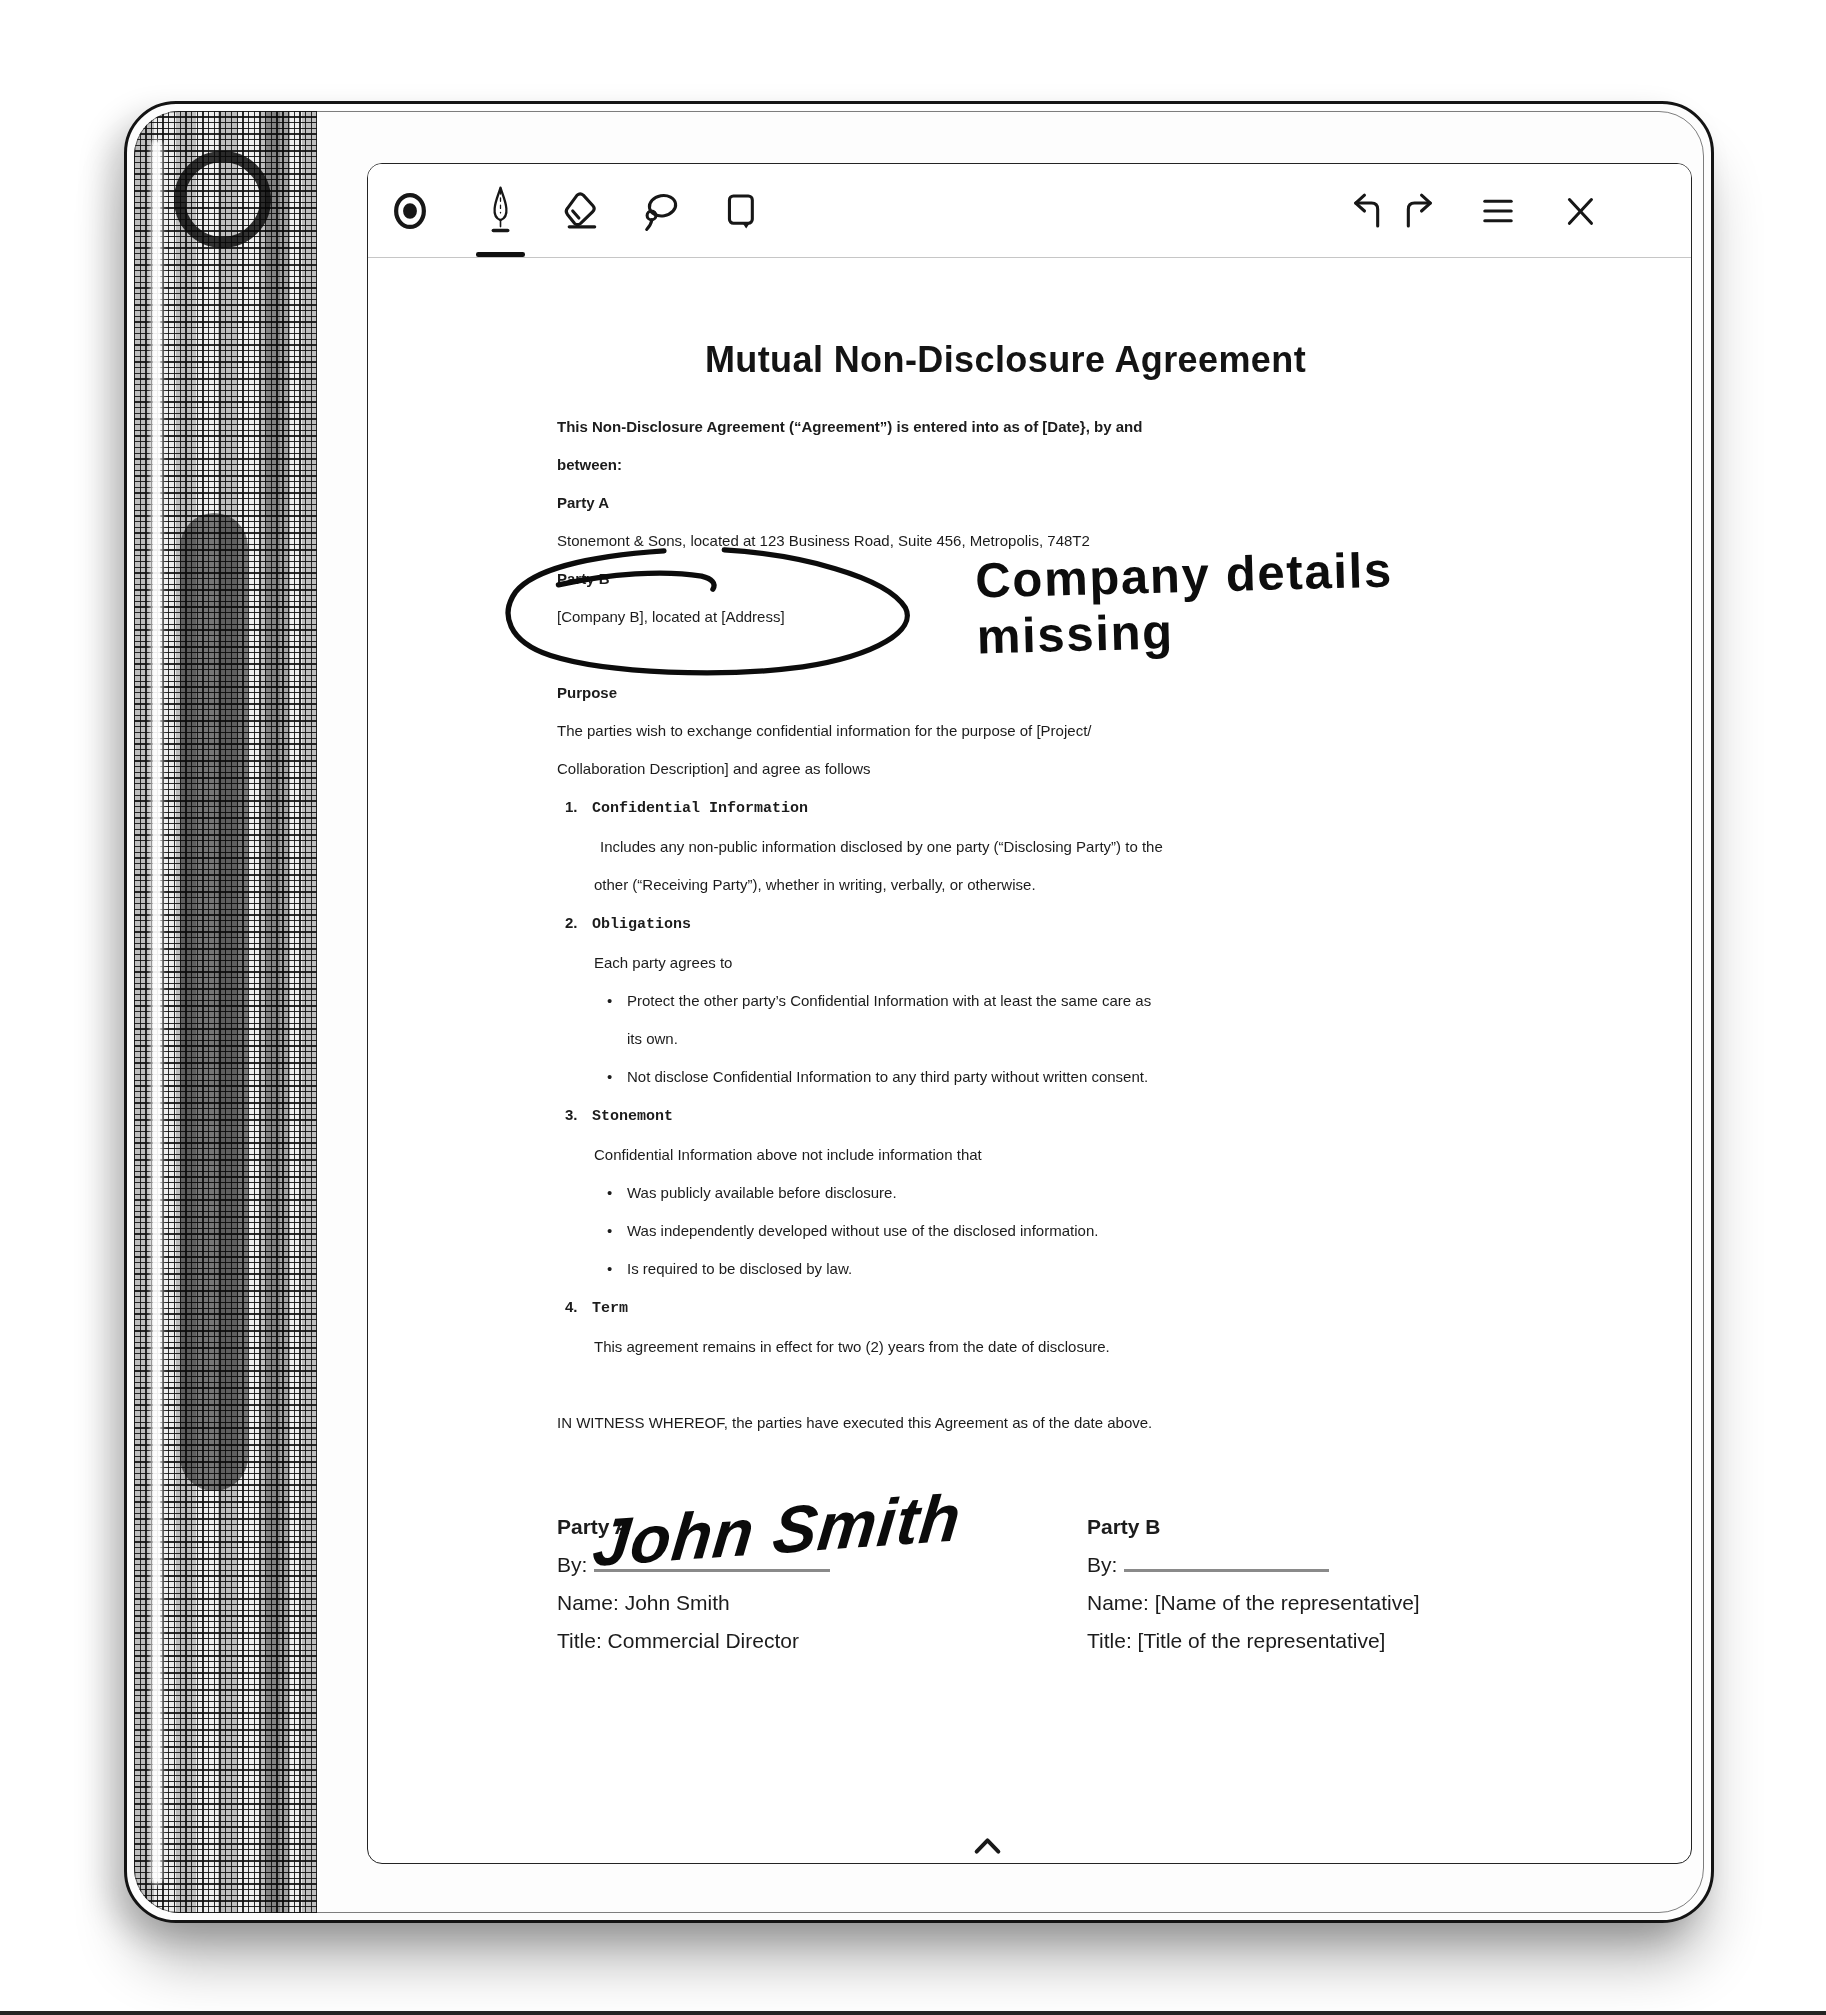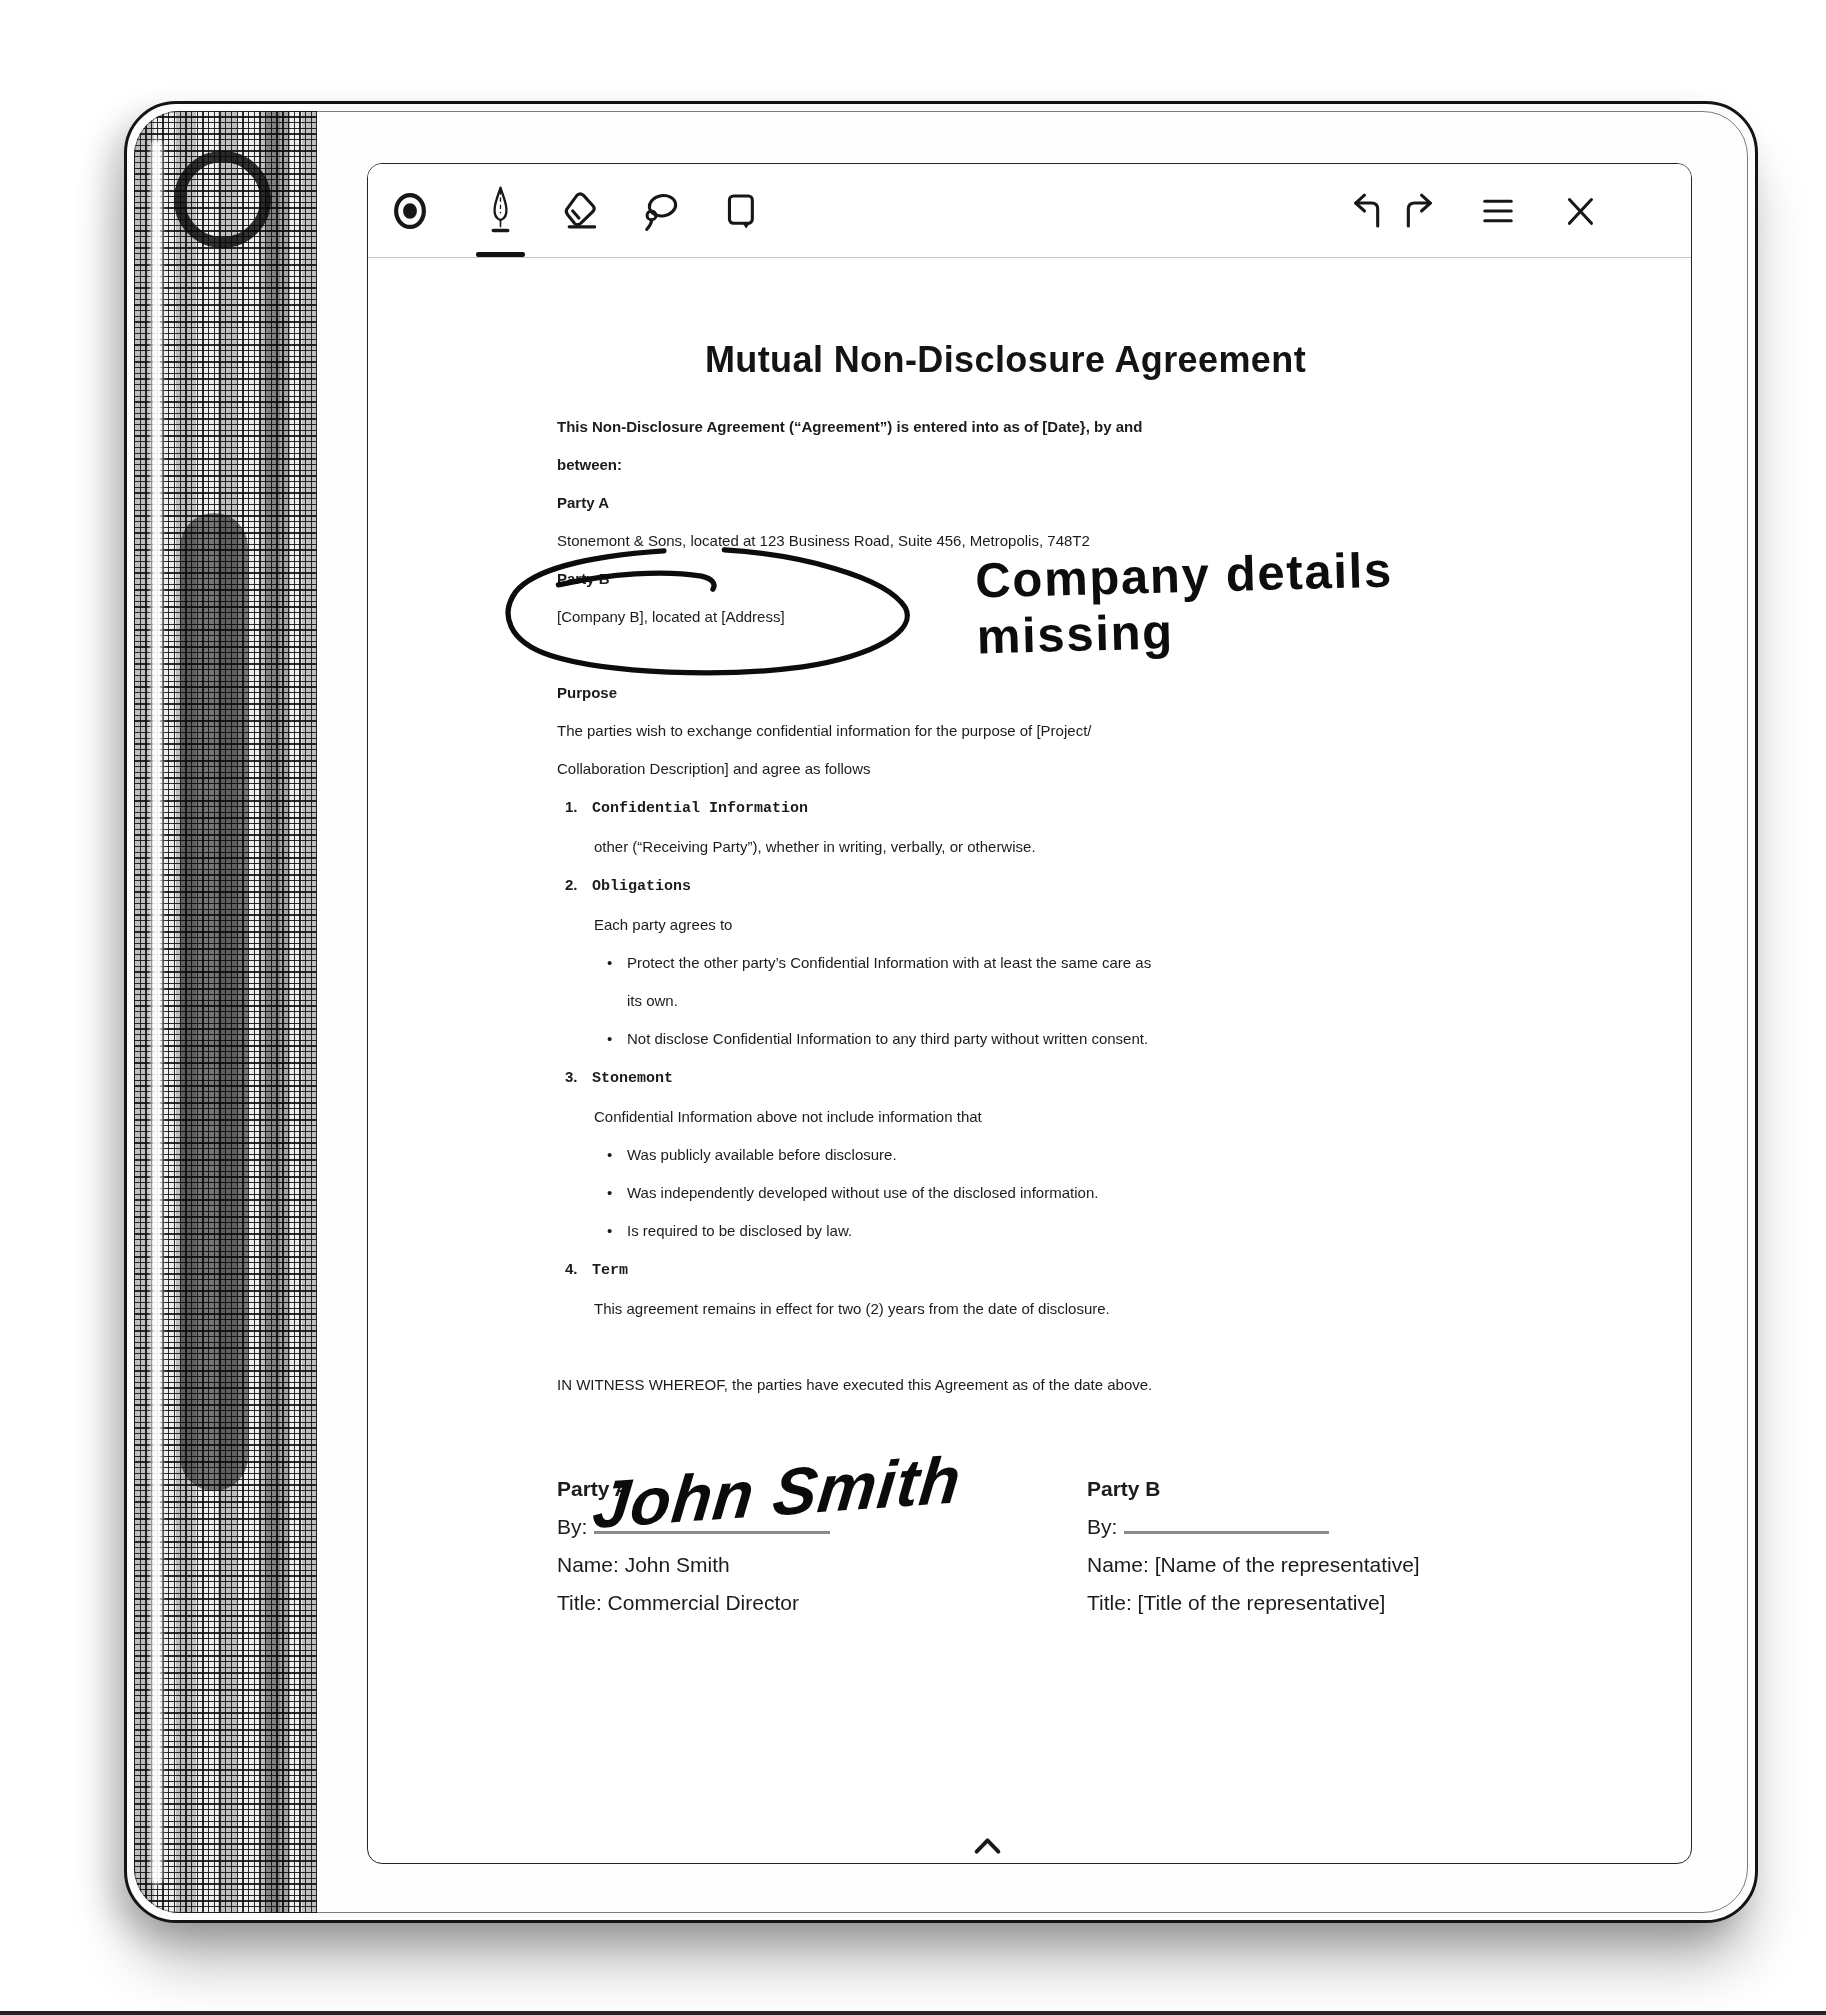--- a/index.html
+++ b/index.html
@@ -1,21 +1,21 @@
 <!DOCTYPE html>
 <html style="font-size:7px"><head>
 <meta charset="utf-8">
 <style>
   html,body{margin:0;padding:0;background:#ffffff;}
   .stage{position:relative;width:1826px;height:2015px;background:#ffffff;overflow:hidden;
          font-family:"Liberation Sans", sans-serif;color:#1c1c1c;}
   
   .device{position:absolute;left:124px;top:101px;width:1584px;height:1816px;background:#fdfdfd;
           border:3.1px solid #141414;border-radius:52px;
-          box-shadow:-15.7px 13px 31px rgba(0,0,0,0.18), 0 48px 61px -13px rgba(0,0,0,0.32);padding-left:44px;}
+          box-shadow:-15.7px 13px 31px rgba(0,0,0,0.18), 0 48px 61px -13px rgba(0,0,0,0.32);}
   .device::after{content:"";position:absolute;inset:7px;border:1.3px solid rgba(20,20,20,0.55);
           border-radius:45px;pointer-events:none;}
   
   .spine{position:absolute;left:7px;top:7px;bottom:7px;width:183px;
          border-radius:45px 0 0 45px;overflow:hidden;
          background:
            repeating-linear-gradient(0deg, rgba(15,15,15,0.88) 0 1.3px, rgba(0,0,0,0) 1.3px 5.7px),
            repeating-linear-gradient(90deg, rgba(15,15,15,0.88) 0 1.3px, rgba(0,0,0,0) 1.3px 5.7px),
            repeating-linear-gradient(90deg, rgba(0,0,0,0.22) 0 20px, rgba(0,0,0,0.02) 20px 42px),
            #f3f3f3;}
@@ -165,20 +165,21 @@
         <div class="p bold">Party B</div>
         <div class="p">[Company B], located at [Address]</div>
 
         <div class="spacer"></div>
 
         <div class="p bold">Purpose</div>
         <div class="p">The parties wish to exchange confidential information for the purpose of [Project/</div>
         <div class="p">Collaboration Description] and agree as follows</div>
 
         <div class="p pl-num"><span class="num">1.</span><span class="h">Confidential Information</span></div>
+        <div class="p pl-body1">Includes any non-public information disclosed by one party (“Disclosing Party”) to the</div>
         <div class="p pl-body">other (“Receiving Party”), whether in writing, verbally, or otherwise.</div>
 
         <div class="p pl-num"><span class="num">2.</span><span class="h">Obligations</span></div>
         <div class="p pl-body">Each party agrees to</div>
         <div class="p pl-bullet"><span class="dot">•</span><span>Protect the other party’s Confidential Information with at least the same care as</span></div>
         <div class="p pl-bcont">its own.</div>
         <div class="p pl-bullet"><span class="dot">•</span><span>Not disclose Confidential Information to any third party without written consent.</span></div>
 
         <div class="p pl-num"><span class="num">3.</span><span class="h">Stonemont</span></div>
         <div class="p pl-body">Confidential Information above not include information that</div>

